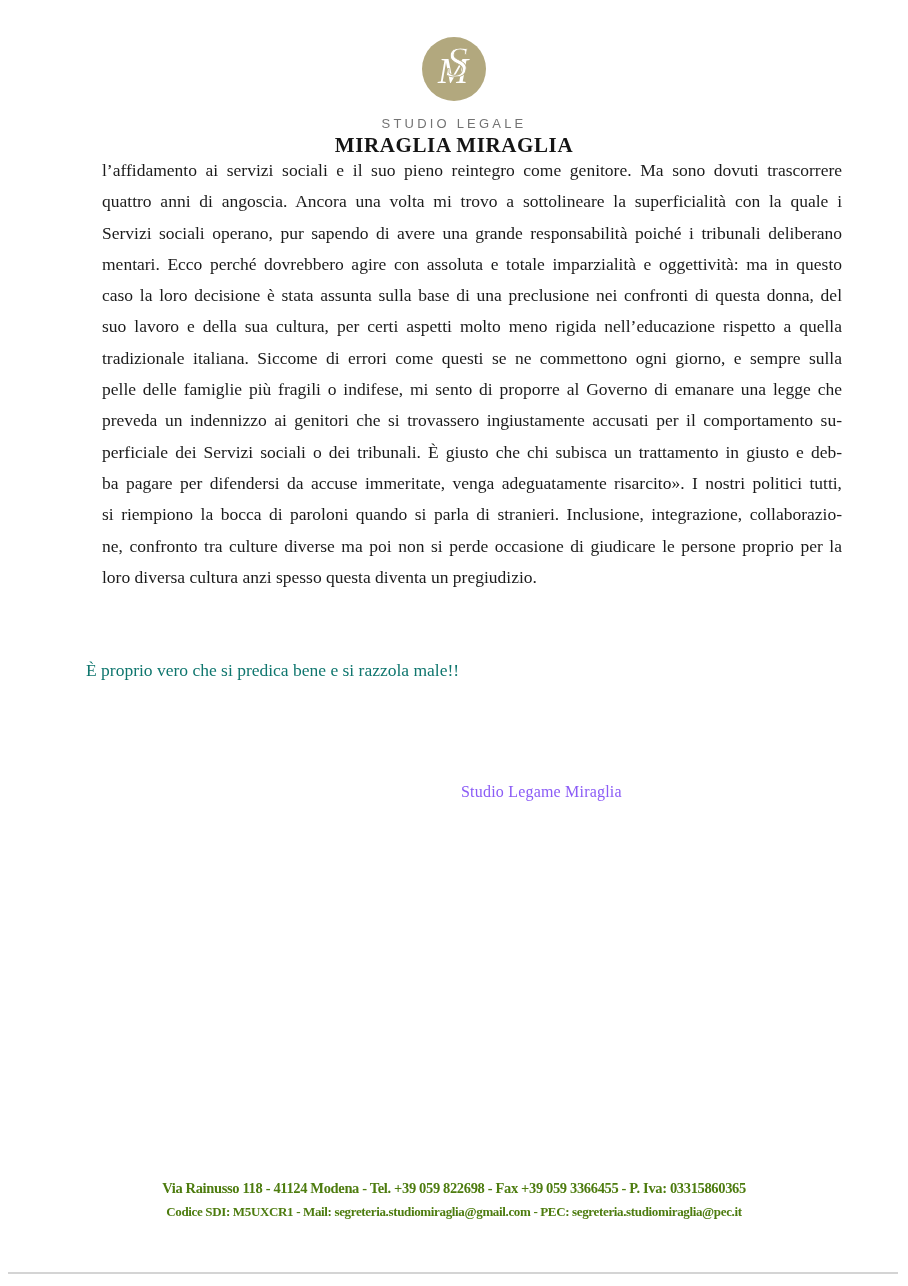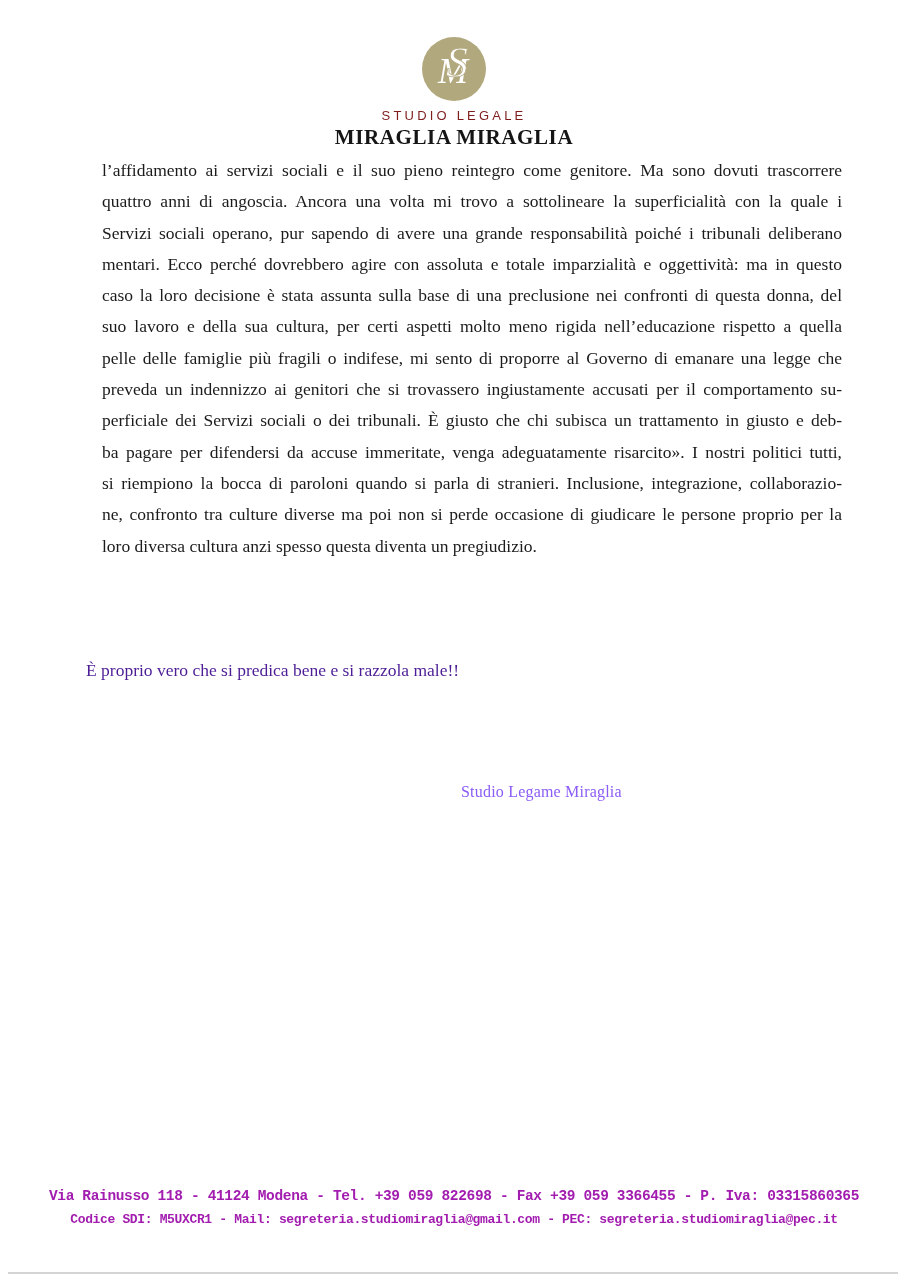--- a/index.html
+++ b/index.html
@@ -16,25 +16,25 @@
   .letterhead {
     position: absolute;
     top: 37px;
     left: 0;
     width: 908px;
     text-align: center;
   }
   .logo-wrap { line-height: 0; }
   .logo-svg { display: inline-block; }
   .studio-label {
-    margin-top: 7px;
+    margin-top: 15px;
     font-family: "Liberation Sans", sans-serif;
     font-size: 13px;
     letter-spacing: 3.2px;
-    color: #7f1d1d;
+    color: #737373;
     font-weight: 400;
   }
   .firm-name {
     margin-top: 2px;
     font-family: "Liberation Serif", serif;
     font-size: 21px;
     font-weight: 700;
     letter-spacing: 0.6px;
     color: #151515;
   }
@@ -50,41 +50,40 @@
   }
   .bline { width: 100%; }
   .bline.j { text-align: justify; text-align-last: justify; }
   .closing-line {
     position: absolute;
     top: 655px;
     left: 86px;
     width: 740px;
     font-size: 17.5px;
     line-height: 31.3px;
-    color: #4c1d95;
+    color: #0f766e;
   }
   .signature {
     position: absolute;
     top: 783px;
     left: 461px;
     font-size: 16px;
     font-weight: 400;
     color: #8b5cf6;
     letter-spacing: 0.2px;
   }
   
   .footer {
     position: absolute;
     top: 1177px;
     left: 0;
     width: 908px;
     text-align: center;
-    font-family: Liberation Mono, monospace;
-    color: #a21caf;
-    margin-top: 8px;
+    font-family: Liberation Serif, serif;
+    color: #4d7c0f;
   }
   .footer-line1 {
     font-size: 14.5px;
     font-weight: 700;
     letter-spacing: -0.35px;
     line-height: 23px;
   }
   .footer-line2 {
     font-size: 13px;
     font-weight: 700;
@@ -117,20 +116,21 @@
     <div class="firm-name">MIRAGLIA MIRAGLIA</div>
   </div>
 
   <div class="body-para">
     <div class="bline j">l’affidamento ai servizi sociali e il suo pieno reintegro come genitore. Ma sono dovuti trascorrere</div>
     <div class="bline j">quattro anni di angoscia. Ancora una volta mi trovo a sottolineare la superficialità con la quale i</div>
     <div class="bline j">Servizi sociali operano, pur sapendo di avere una grande responsabilità poiché i tribunali deliberano</div>
     <div class="bline j">mentari. Ecco perché dovrebbero agire con assoluta e totale imparzialità e oggettività: ma in questo</div>
     <div class="bline j">caso la loro decisione è stata assunta sulla base di una preclusione nei confronti di questa donna, del</div>
     <div class="bline j">suo lavoro e della sua cultura, per certi aspetti molto meno rigida nell’educazione rispetto a quella</div>
+    <div class="bline j">tradizionale italiana. Siccome di errori come questi se ne commettono ogni giorno, e sempre sulla</div>
     <div class="bline j">pelle delle famiglie più fragili o indifese, mi sento di proporre al Governo di emanare una legge che</div>
     <div class="bline j">preveda un indennizzo ai genitori che si trovassero ingiustamente accusati per il comportamento su-</div>
     <div class="bline j">perficiale dei Servizi sociali o dei tribunali. È giusto che chi subisca un trattamento in giusto e deb-</div>
     <div class="bline j">ba pagare per difendersi da accuse immeritate, venga adeguatamente risarcito». I nostri politici tutti,</div>
     <div class="bline j">si riempiono la bocca di paroloni quando si parla di stranieri. Inclusione, integrazione, collaborazio-</div>
     <div class="bline j">ne, confronto tra culture diverse ma poi non si perde occasione di giudicare le persone proprio per la</div>
     <div class="bline">loro diversa cultura anzi spesso questa diventa un pregiudizio.</div>
   </div>
 
   <div class="closing-line">È proprio vero che si predica bene e si razzola male!!</div>

